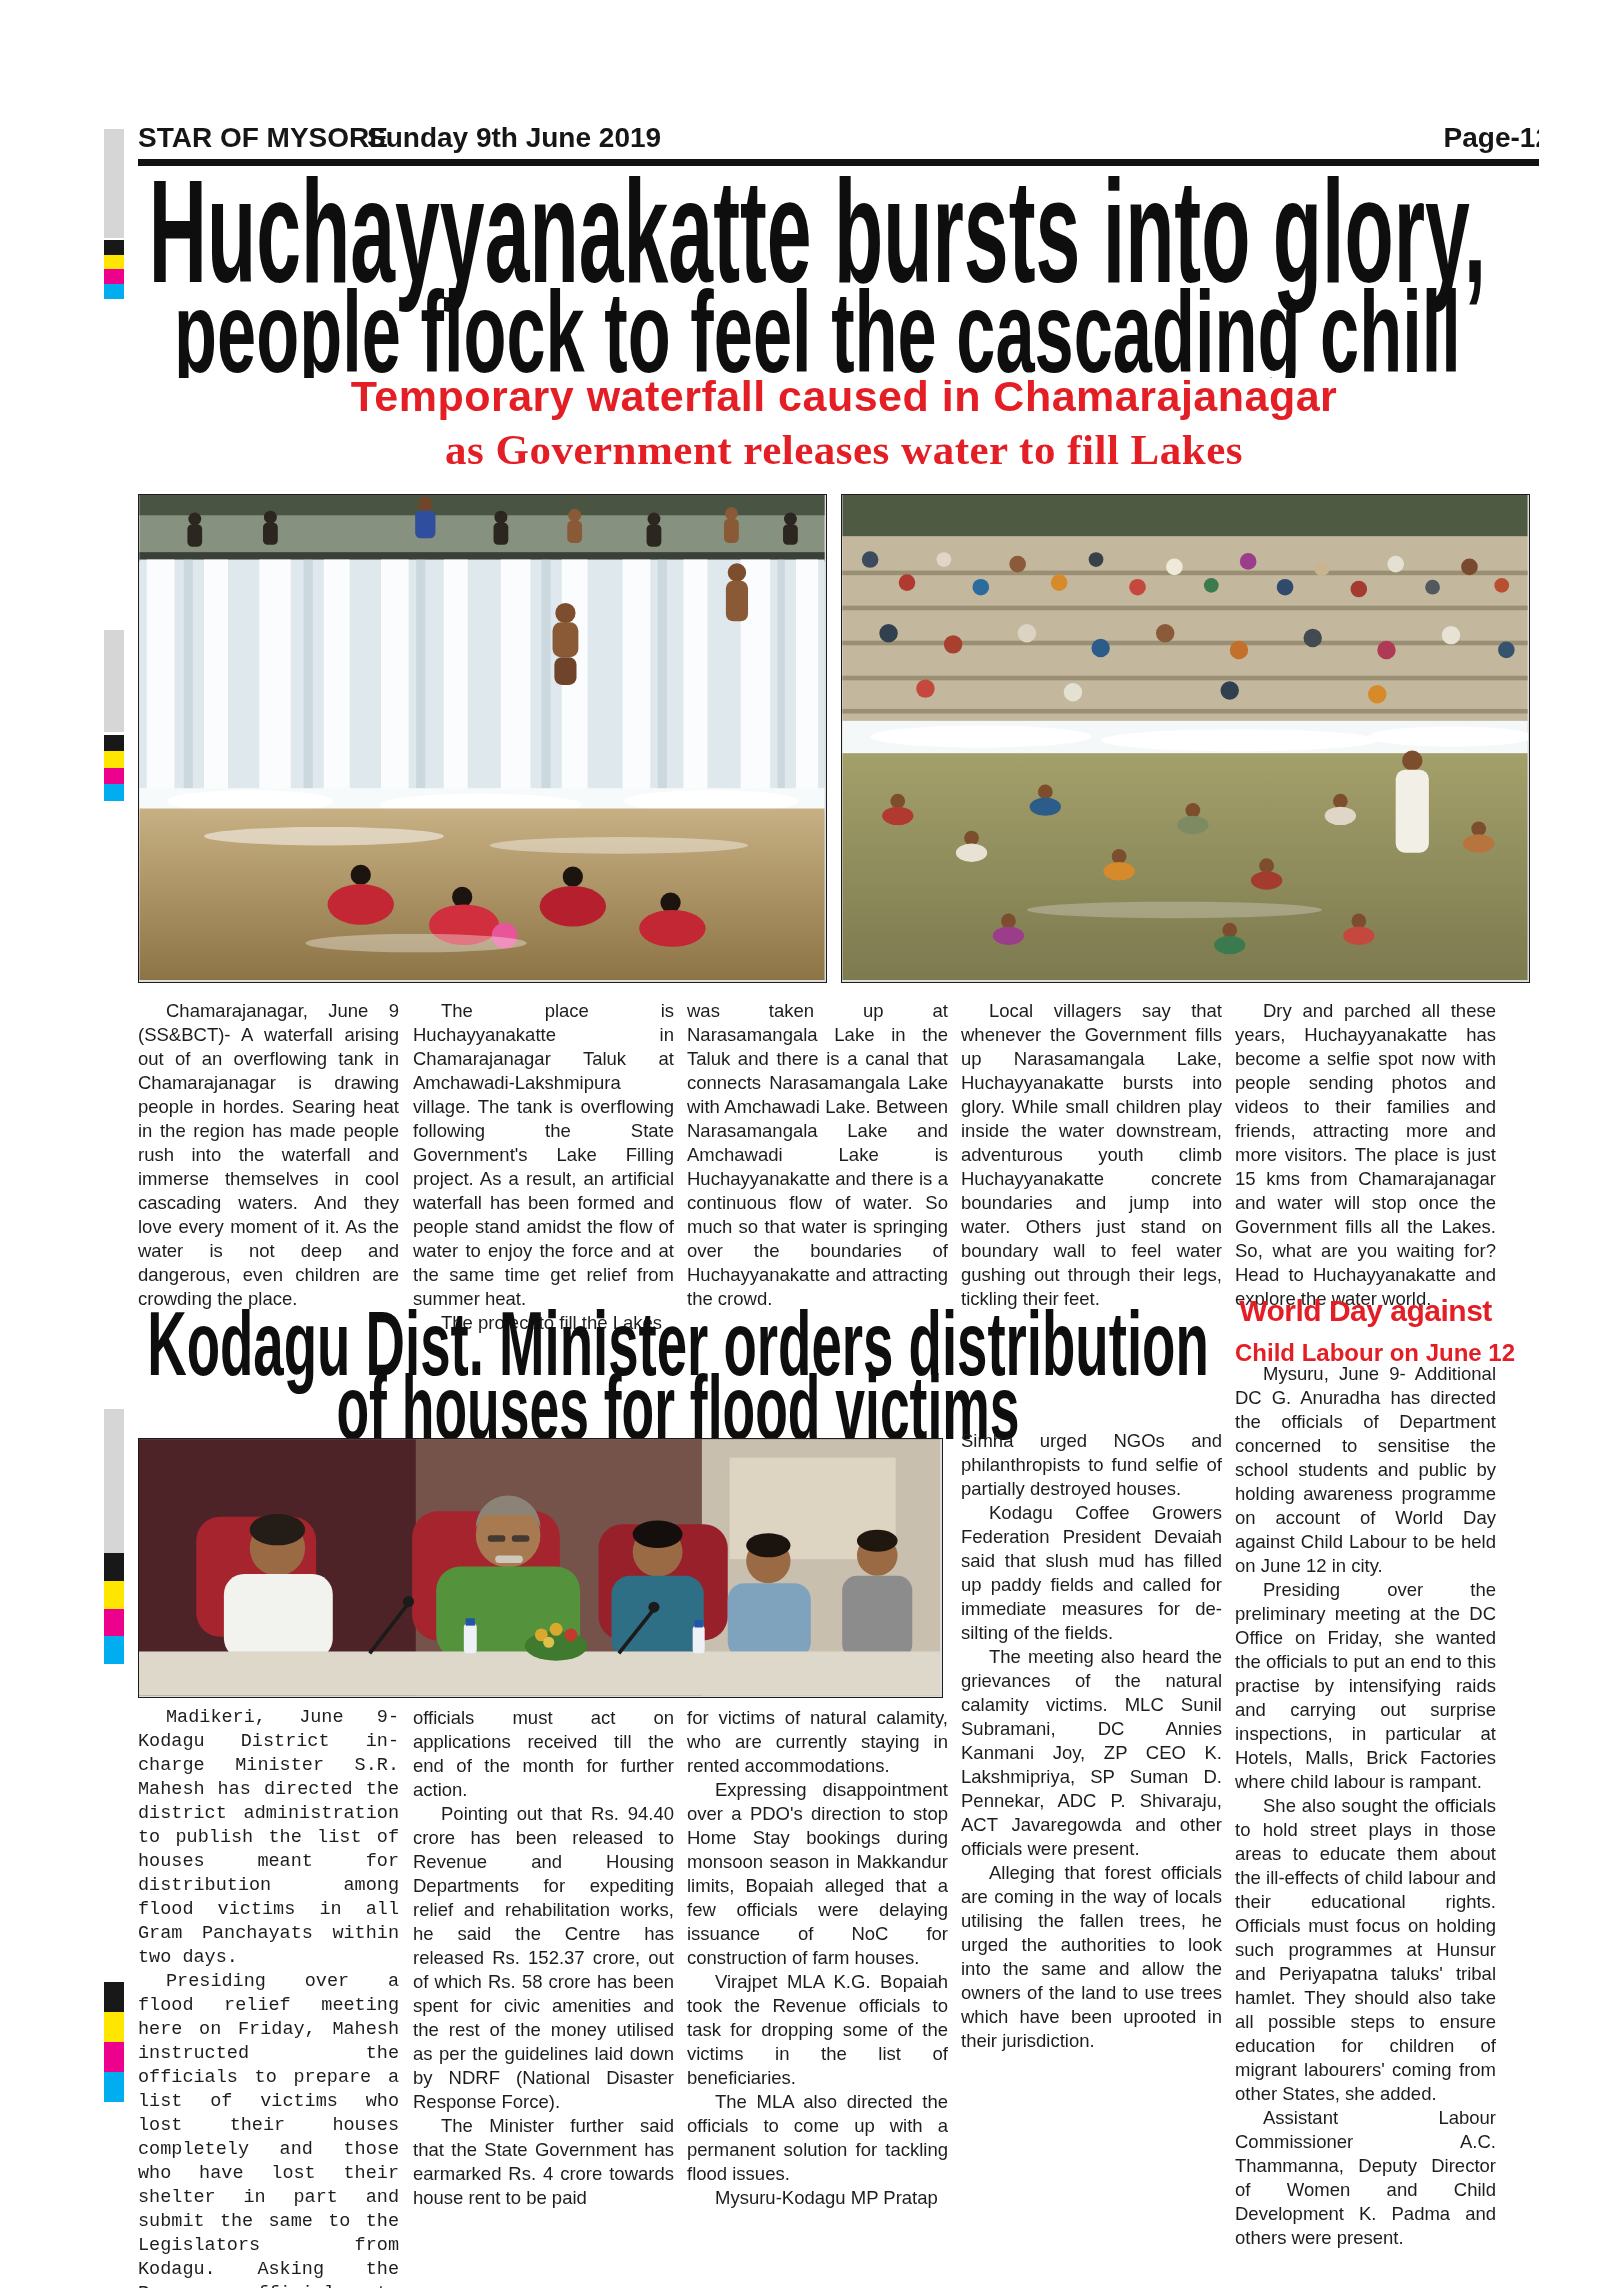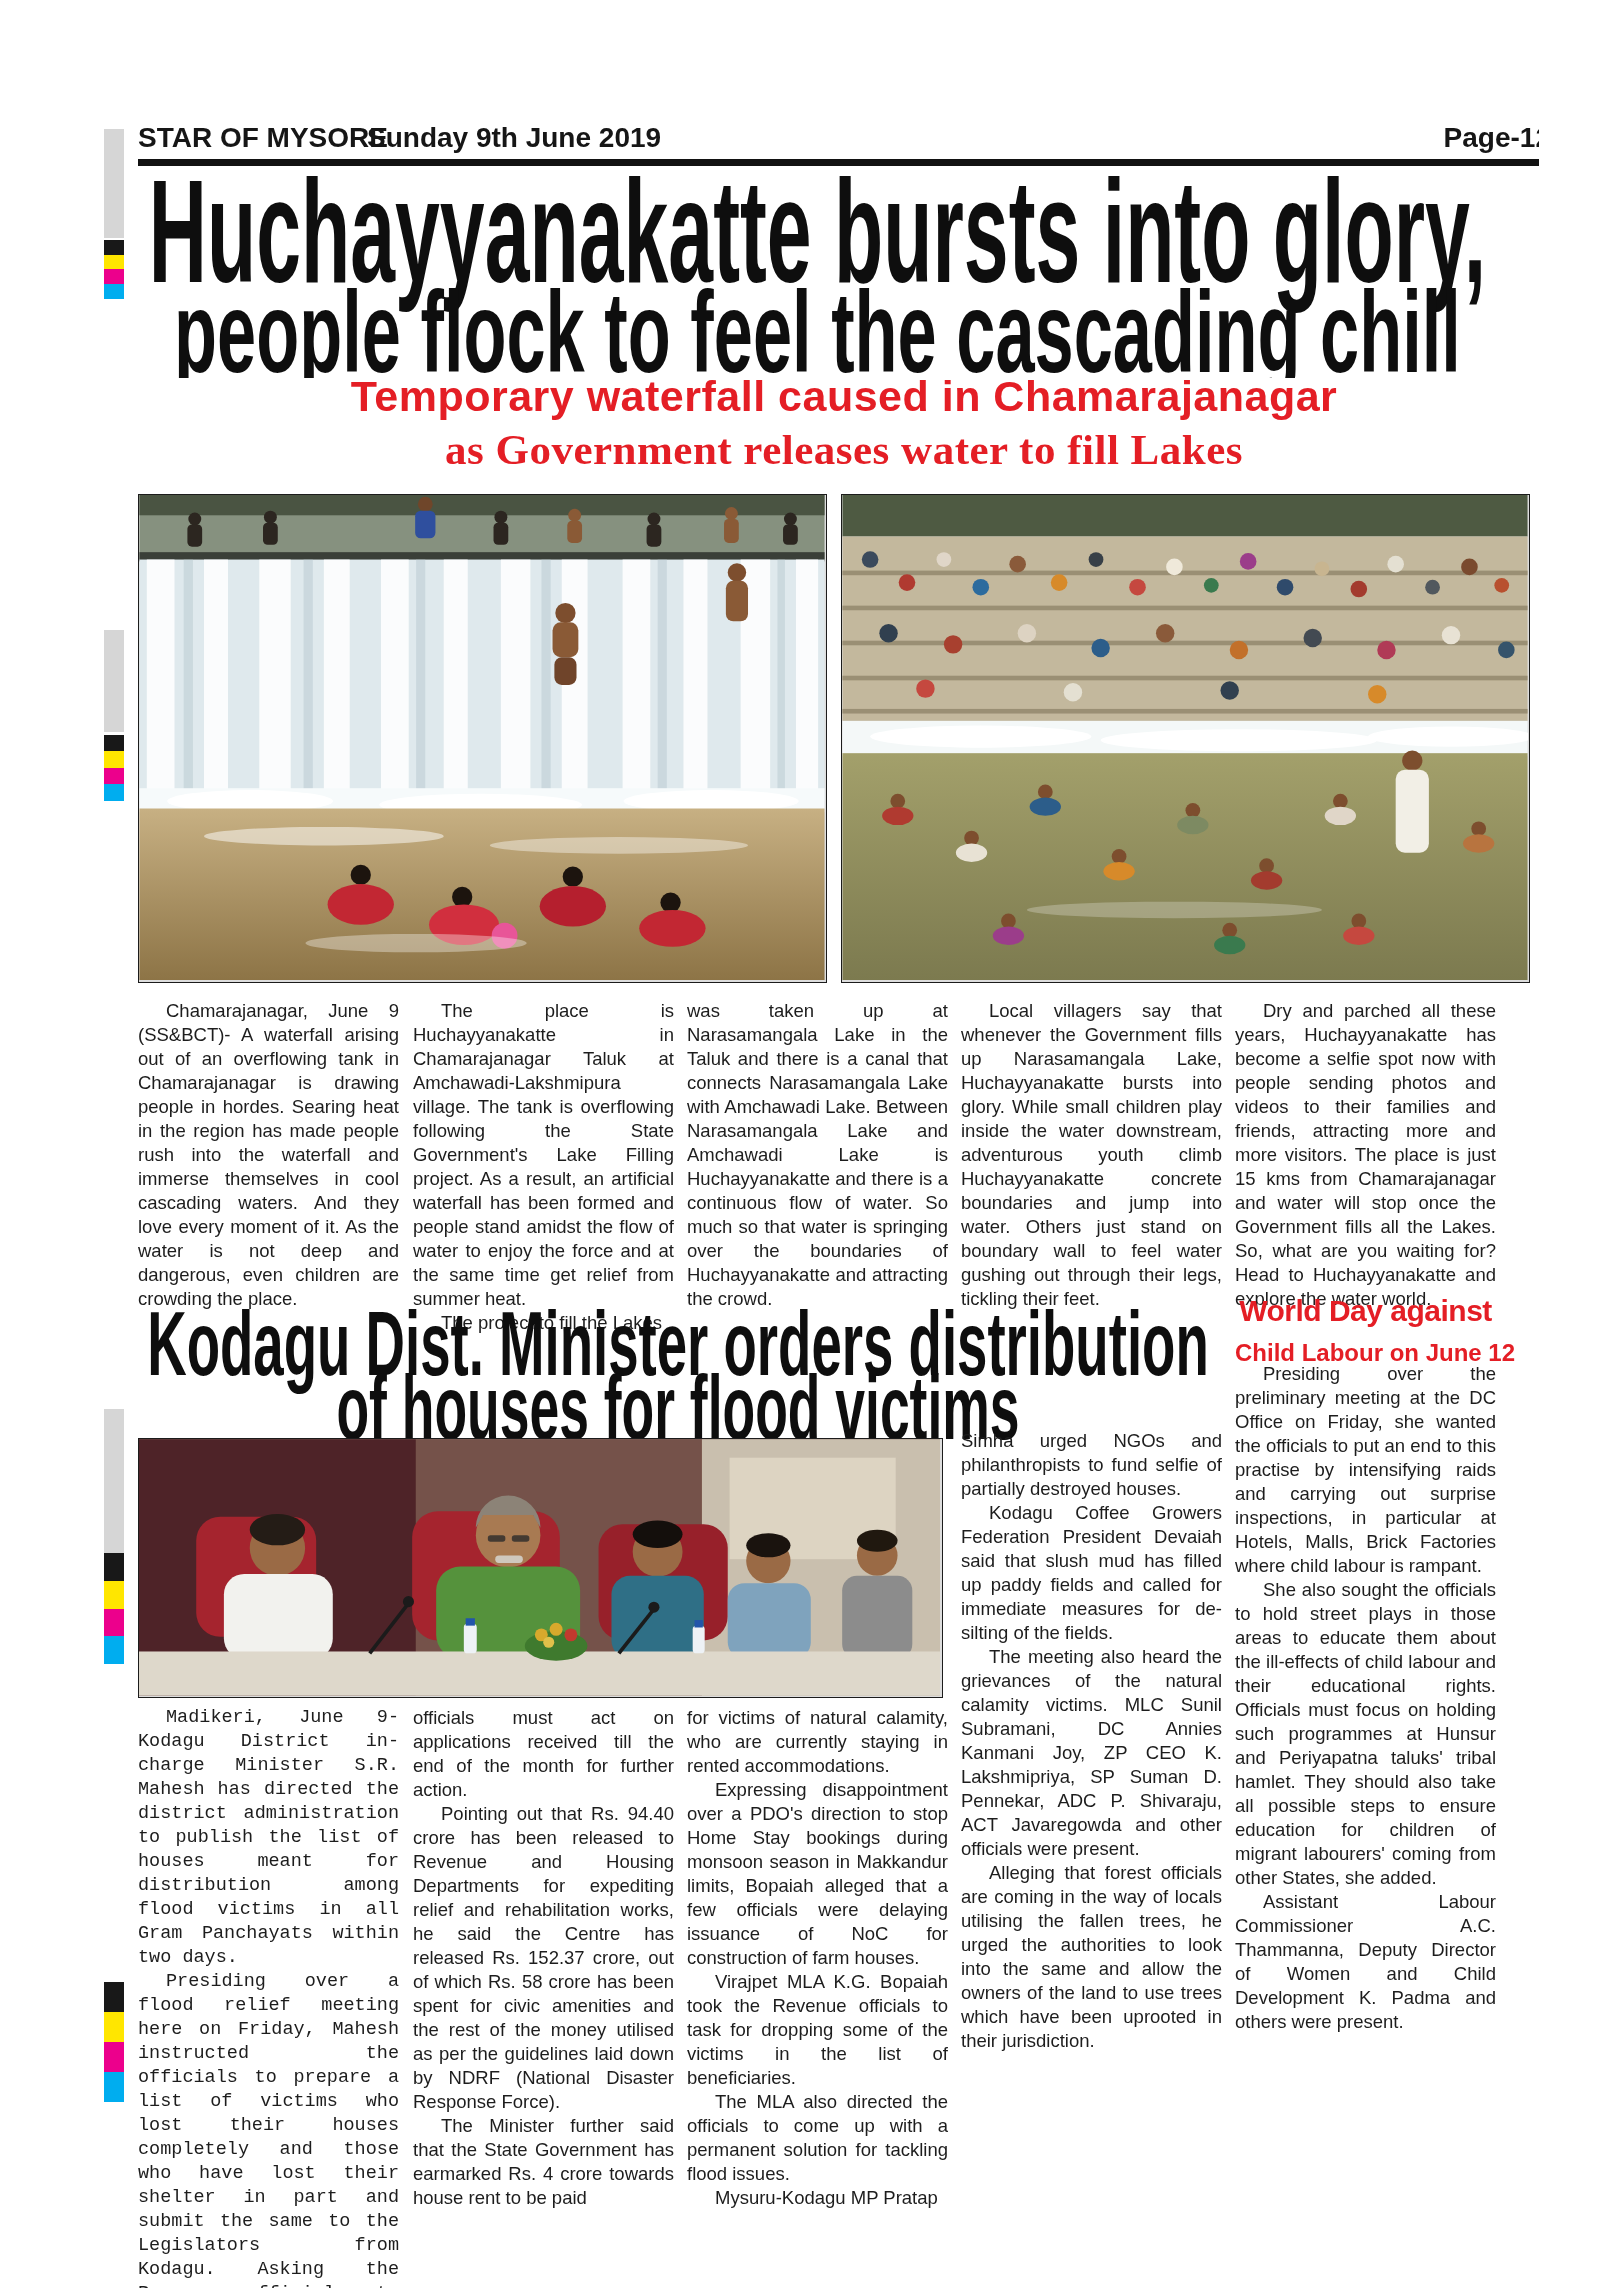--- a/index.html
+++ b/index.html
@@ -284,20 +284,21 @@
     </div>
 
   <svg class="abs hl-svg" style="left:138px;top:1299px;" width="1080" height="144" viewBox="0 0 1170 156">
     <text x="585" y="82" font-size="99" text-anchor="middle" textLength="1150" lengthAdjust="spacingAndGlyphs">Kodagu Dist. Minister orders distribution</text>
     <text x="585" y="152" font-size="99" text-anchor="middle" textLength="740" lengthAdjust="spacingAndGlyphs">of houses for flood victims</text>
   </svg>
 
   <div class="world-t1">World Day against</div>
   <div class="world-t2">Child Labour on June 12</div>
   <div class="body-col" style="left:1235px;top:1362px;">
+      <p>Mysuru, June 9- Additional DC G. Anuradha has directed the officials of Department concerned to sensitise the school students and public by holding awareness programme on account of World Day against Child Labour to be held on June 12 in city.</p>
       <p>Presiding over the preliminary meeting at the DC Office on Friday, she wanted the officials to put an end to this practise by intensifying raids and carrying out surprise inspections, in particular at Hotels, Malls, Brick Factories where child labour is rampant.</p>
       <p>She also sought the officials to hold street plays in those areas to educate them about the ill-effects of child labour and their educational rights. Officials must focus on holding such programmes at Hunsur and Periyapatna taluks' tribal hamlet. They should also take all possible steps to ensure education for children of migrant labourers' coming from other States, she added.</p>
       <p>Assistant Labour Commissioner A.C. Thammanna, Deputy Director of Women and Child Development K. Padma and others were present.</p>
     </div>
 
   <div class="photo" style="left:138px;top:1438px;width:805px;height:260px;">
     <svg width="801" height="257" viewBox="0 0 868 278">
       <rect x="0" y="0" width="868" height="278" fill="#6b4a42"></rect>
       <rect x="0" y="0" width="300" height="278" fill="#4e2328"></rect>
       <rect x="300" y="0" width="310" height="278" fill="#75524a"></rect>

